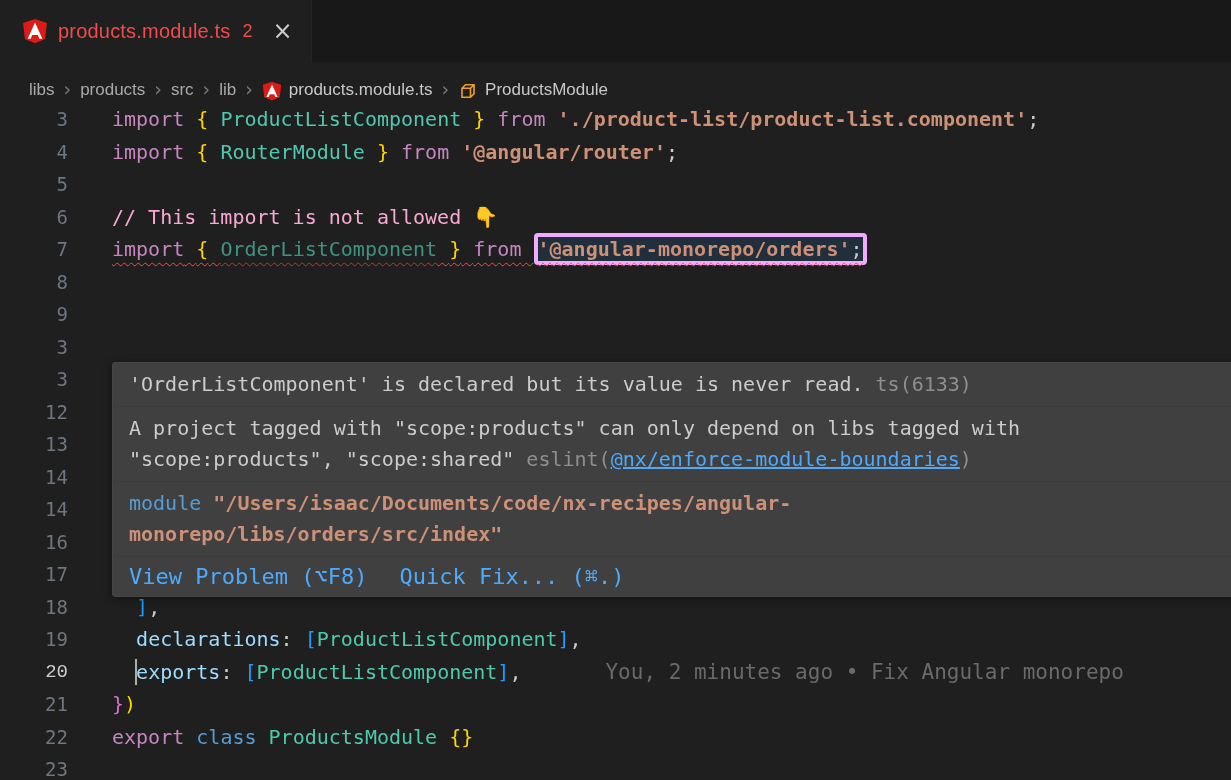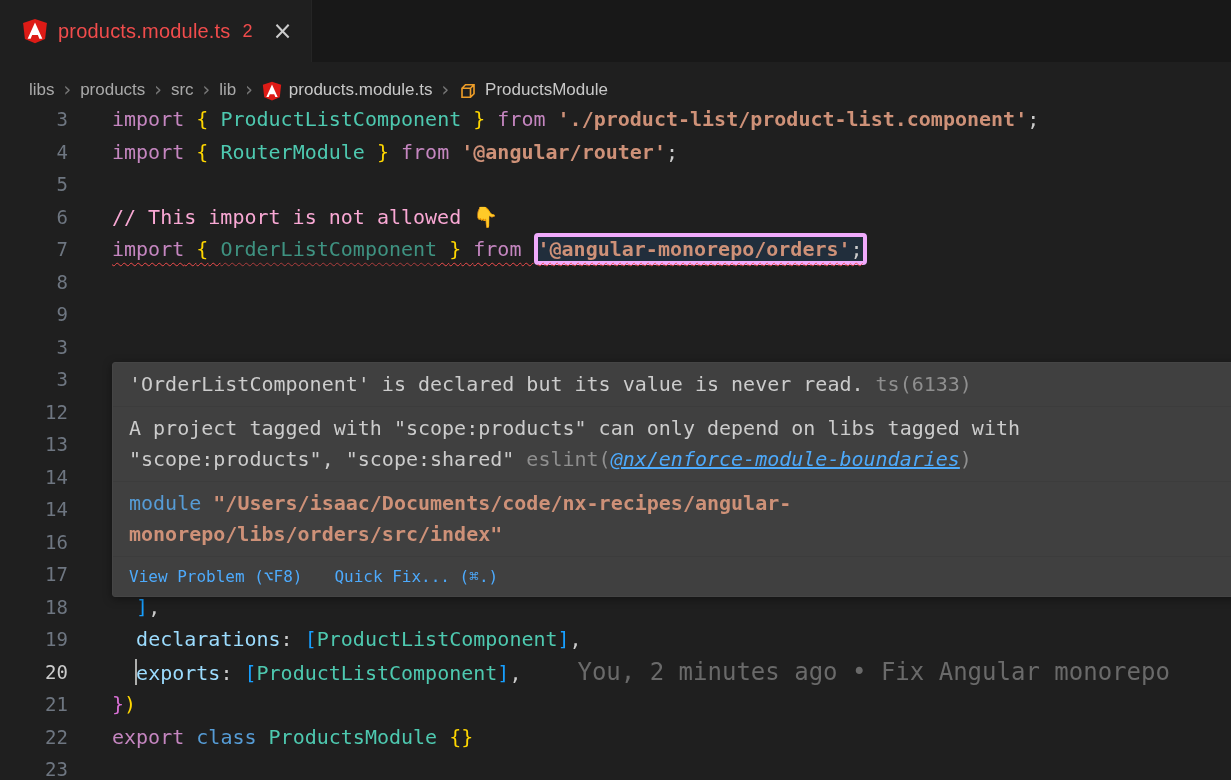--- a/index.html
+++ b/index.html
@@ -41,39 +41,39 @@
   .bc-icon svg { width:100%; height:100%; }
   .bc-file, .bc-symbol { color:#c8c8c8; }
 
   
   .editor { position:relative; height:680px; padding-top:3px; }
   .line { display:flex; height:32.5px; line-height:32.5px; position:relative; }
   .gutter {
     flex:none; width:68px; text-align:right; color:#6e7681; font-size:19px;
     user-select:none;
   }
-  .gutter.active { color:#cccccc; }
+  .gutter.active { color:#cccccc;font-family:Liberation Mono, monospace; }
   .content { margin-left:44px; white-space:pre; font-size:20px; color:#cccccc; }
   .guide { position:absolute; top:0; bottom:0; width:1px; background:#3b3b3e; }
   .cursor { position:absolute; left:135px; top:3px; width:2px; height:26px; background:#aeafad; }
-  .blame { color:#6a6a6a; margin-left:56px; font-size:24px; }
+  .blame { color:#6a6a6a; margin-left:84px; font-size:21px; }
 
   
   .tk-pn   { color:#cccccc; }
   .tk-kw   { color:#c586c0;text-align:right; }
   .tk-kwb  { color:#569cd6; }
   .tk-cls  { color:#4ec9b0; }
   .tk-prop { color:#9cdcfe;text-align:center; }
   .tk-str  { color:#ce9178;font-weight:bold; }
   .tk-cm   { color:#f9a8d4; }
   .tk-bg   { color:#ffd700; }
   .tk-bp   { color:#da70d6; }
   .tk-bb   { color:#179fff; }
   .tk-dim  { color:#8f8f8f; }
-  .tk-link { color:#4daafc; text-decoration:underline; cursor:pointer;font-style:italic; }
+  .tk-link { color:#4daafc; text-decoration:underline; cursor:pointer; }
   .tk-emoji{ color:#fdd835; font-family:"DejaVu Sans", sans-serif; }
   .dimtk   { opacity:.68; }
 
   .squiggle {
     text-decoration:underline; text-decoration-style:wavy;
     text-decoration-color:#f14c4c; text-decoration-thickness:1px;
     text-underline-offset:6px;
   }
   .hover-box {
     border:4px solid #f0abfc; background:rgba(38,79,120,.32); border-radius:4px;
@@ -84,21 +84,21 @@
     position:absolute; left:112px; top:262px; width:1186px;
     background:#404040; border:1px solid #454545; border-radius:3px;
     box-shadow:0 2px 10px rgba(0,0,0,.4); z-index:10;
     font-size:20px; line-height:31px;
   }
   .hover-row {
     padding:6px 16px; border-bottom:1px solid #3c3c3c;
     white-space:pre-wrap; color:#cccccc; overflow-wrap:break-word;
   }
   .hover-actions { padding:4px 16px; display:flex; gap:32px; align-items:center; }
-  .hover-action { color:#4daafc; cursor:pointer; text-decoration:none; font-size:16px; line-height:31px; }
+  .hover-action { color:#4daafc; cursor:pointer; text-decoration:none; font-size:22px; line-height:31px; }
 </style>
 </head>
 <body>
 
 <div class="window">
 
   <div class="tabstrip">
     <div class="tab">
       <span class="tab-icon">
         <svg viewBox="0 0 24 24">

